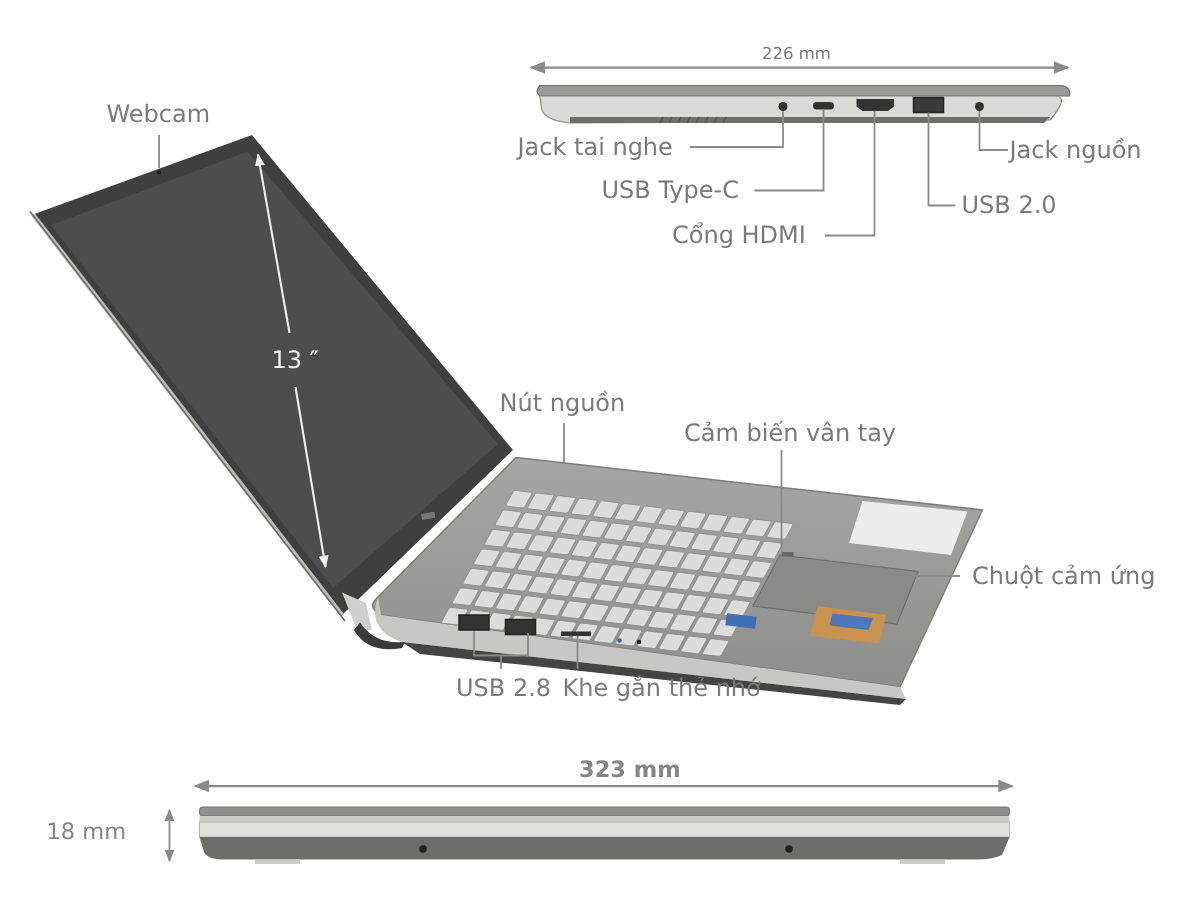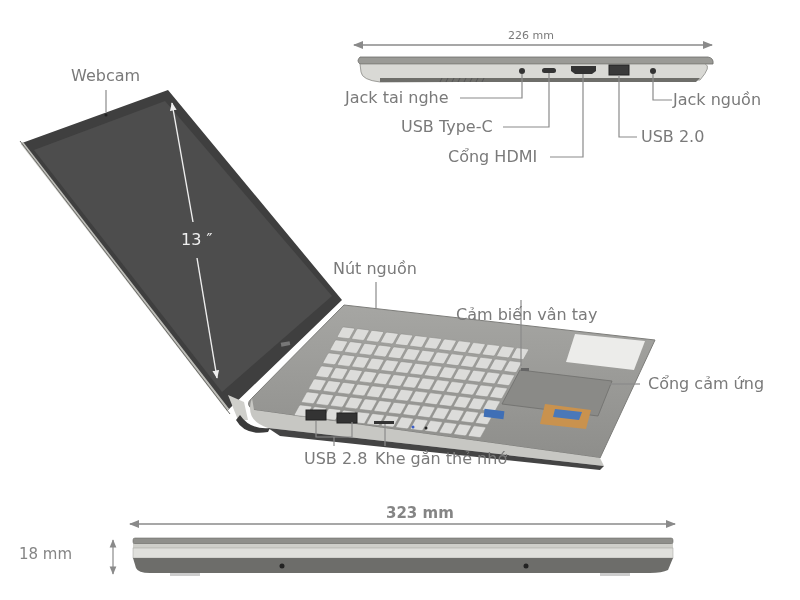--- a/index.html
+++ b/index.html
@@ -226,19 +226,19 @@
 <div class="lbl sm" style="left:508px;top:30px;">226 mm</div>
 <div class="lbl" style="left:345px;top:90px;">Jack tai nghe</div>
 <div class="lbl" style="left:401px;top:119px;">USB Type-C</div>
 <div class="lbl" style="left:448px;top:149px;">Cổng HDMI</div>
 <div class="lbl" style="left:641px;top:129px;">USB 2.0</div>
 <div class="lbl" style="left:673px;top:92px;">Jack nguồn</div>
 
 <div class="lbl" style="left:71px;top:68px;">Webcam</div>
 <div class="lbl" style="left:181px;top:232px;color:#f0f0f0;">13 ″</div>
 <div class="lbl" style="left:333px;top:261px;">Nút nguồn</div>
-<div class="lbl" style="left:456px;top:281px;margin-top:26px;">Cảm biến vân tay</div>
-<div class="lbl" style="left:648px;top:376px;">Cổng cảm ứng</div>
+<div class="lbl" style="left:456px;top:281px;">Cảm biến vân tay</div>
+<div class="lbl" style="left:648px;top:376px;">Chuột cảm ứng</div>
 <div class="lbl" style="left:304px;top:451px;">USB 2.8</div>
 <div class="lbl" style="left:375px;top:451px;">Khe gắn thẻ nhớ</div>
 
 <div class="lbl dim" style="left:386px;top:506px;font-weight:bold;">323 mm</div>
-<div class="lbl dim" style="left:19px;top:547px;">18 mm</div>
+<div class="lbl dim" style="left:31px;top:547px;">18 mm</div>
 
 </body></html>

